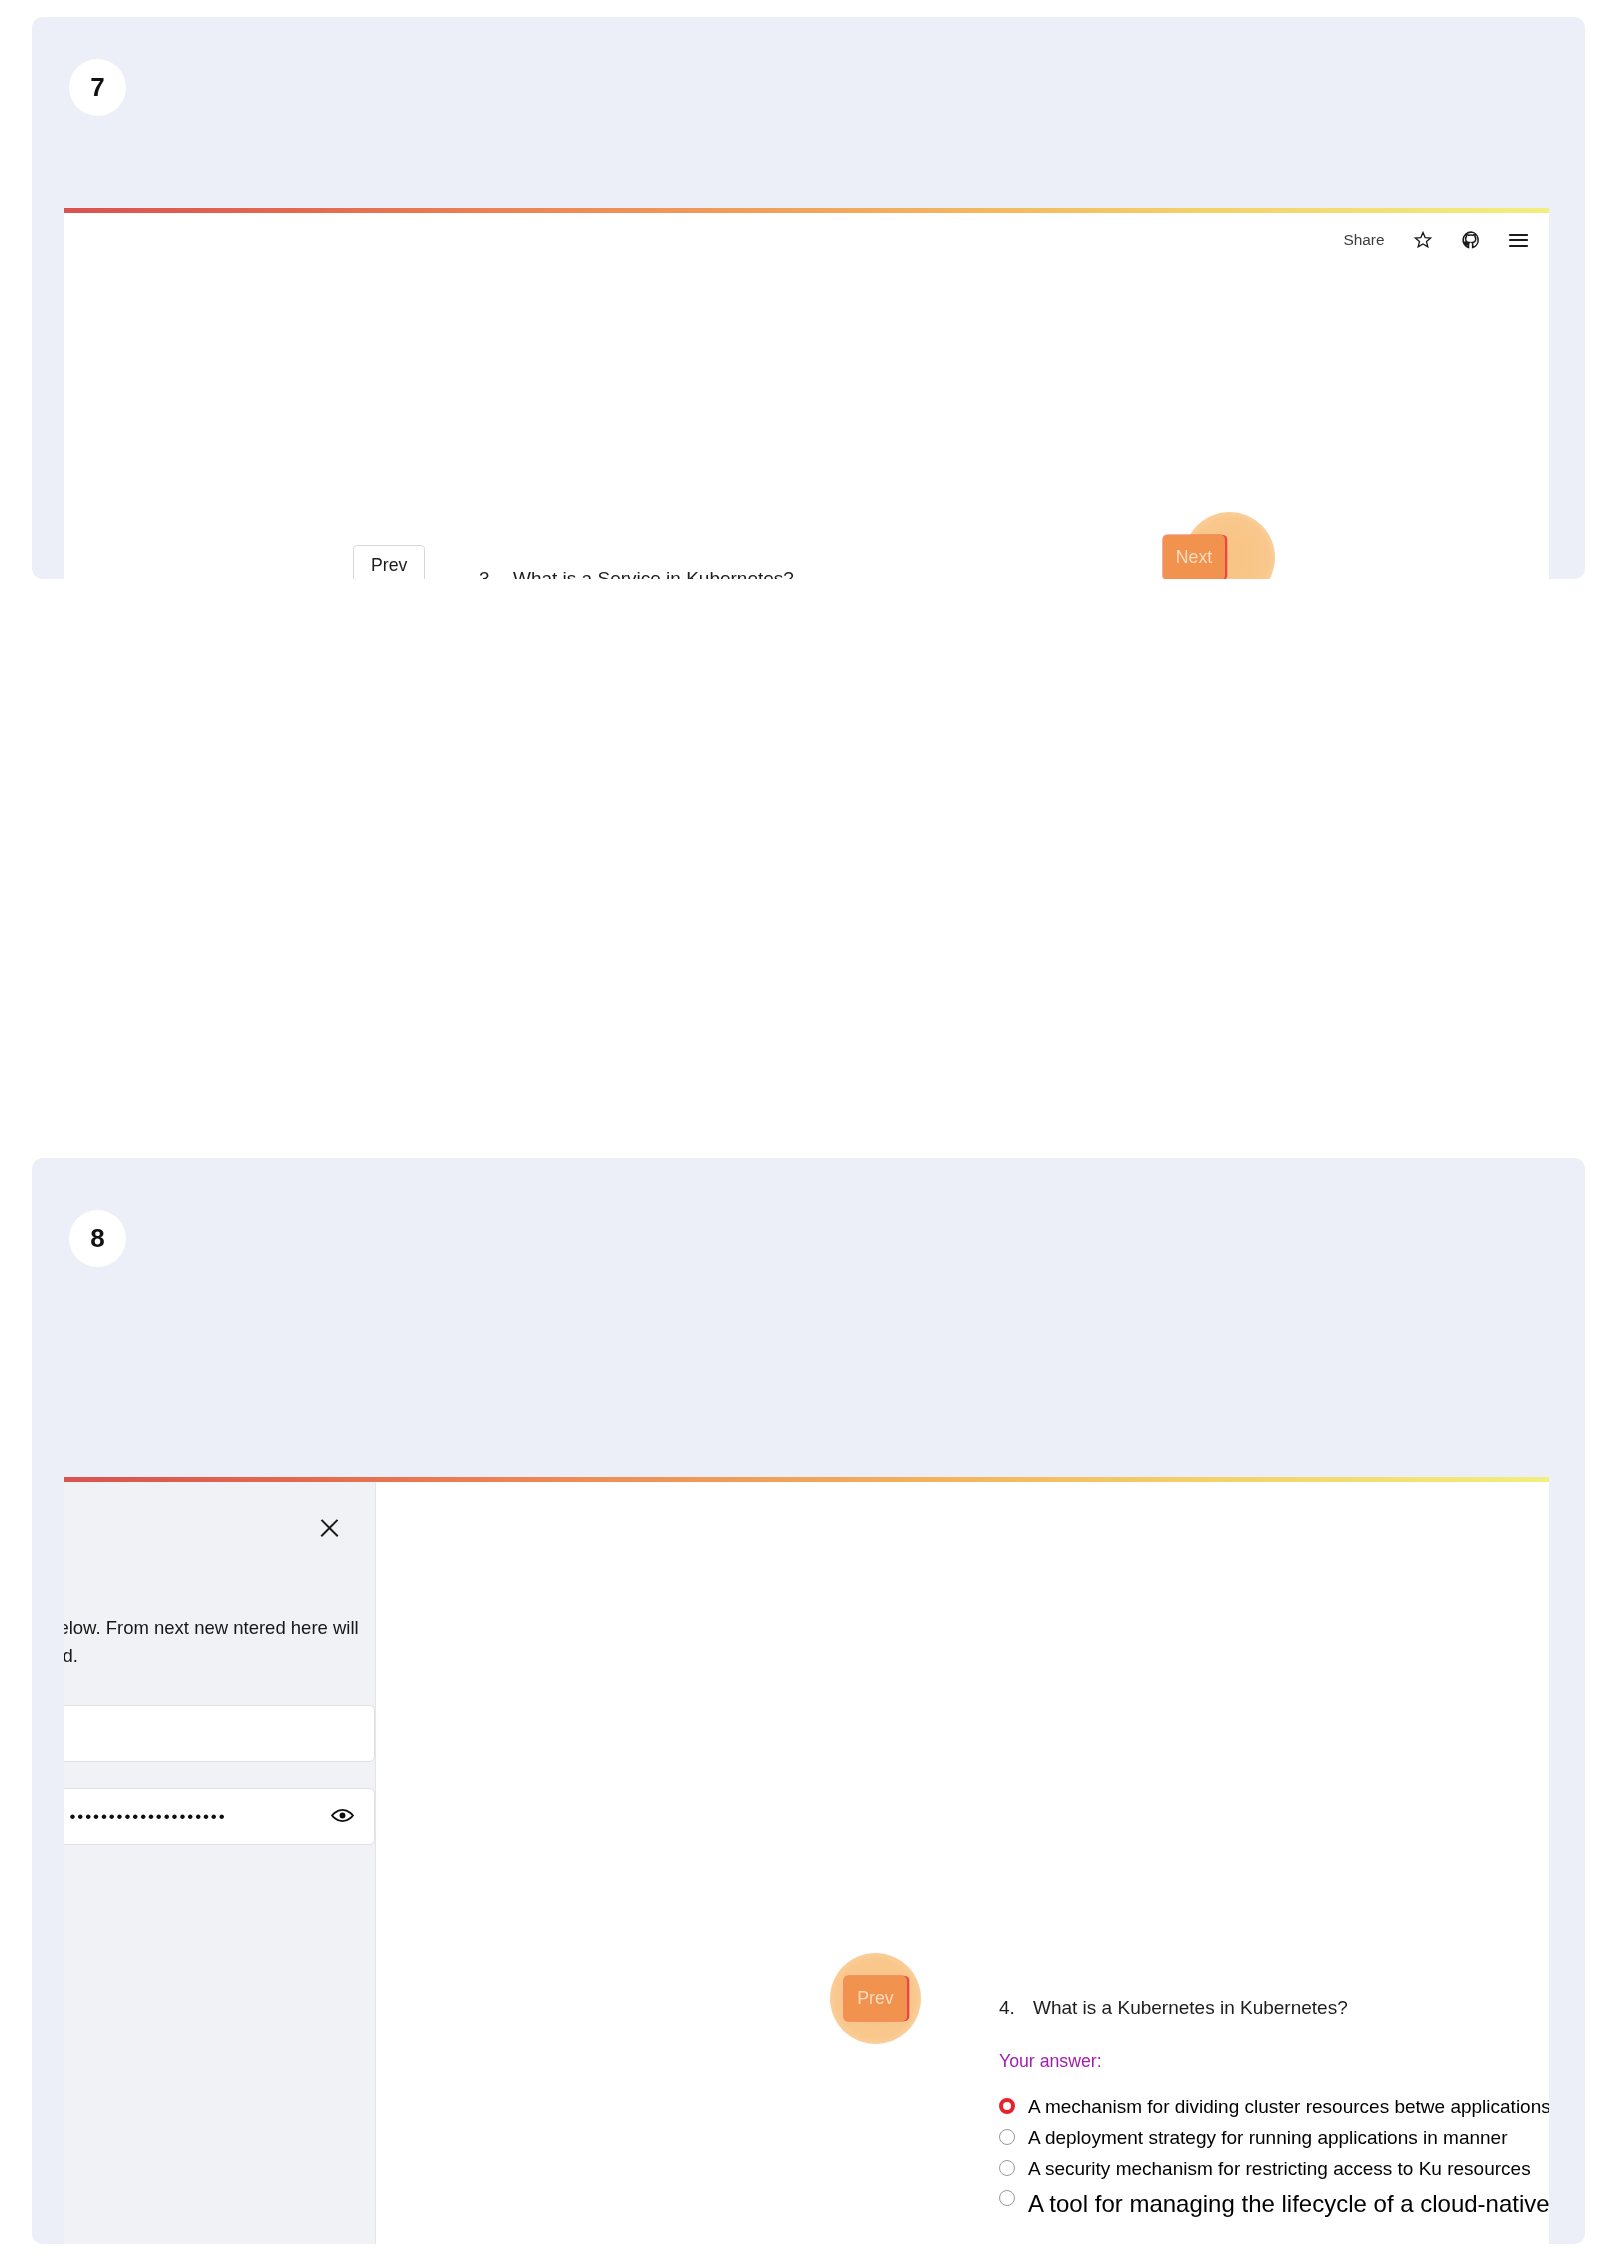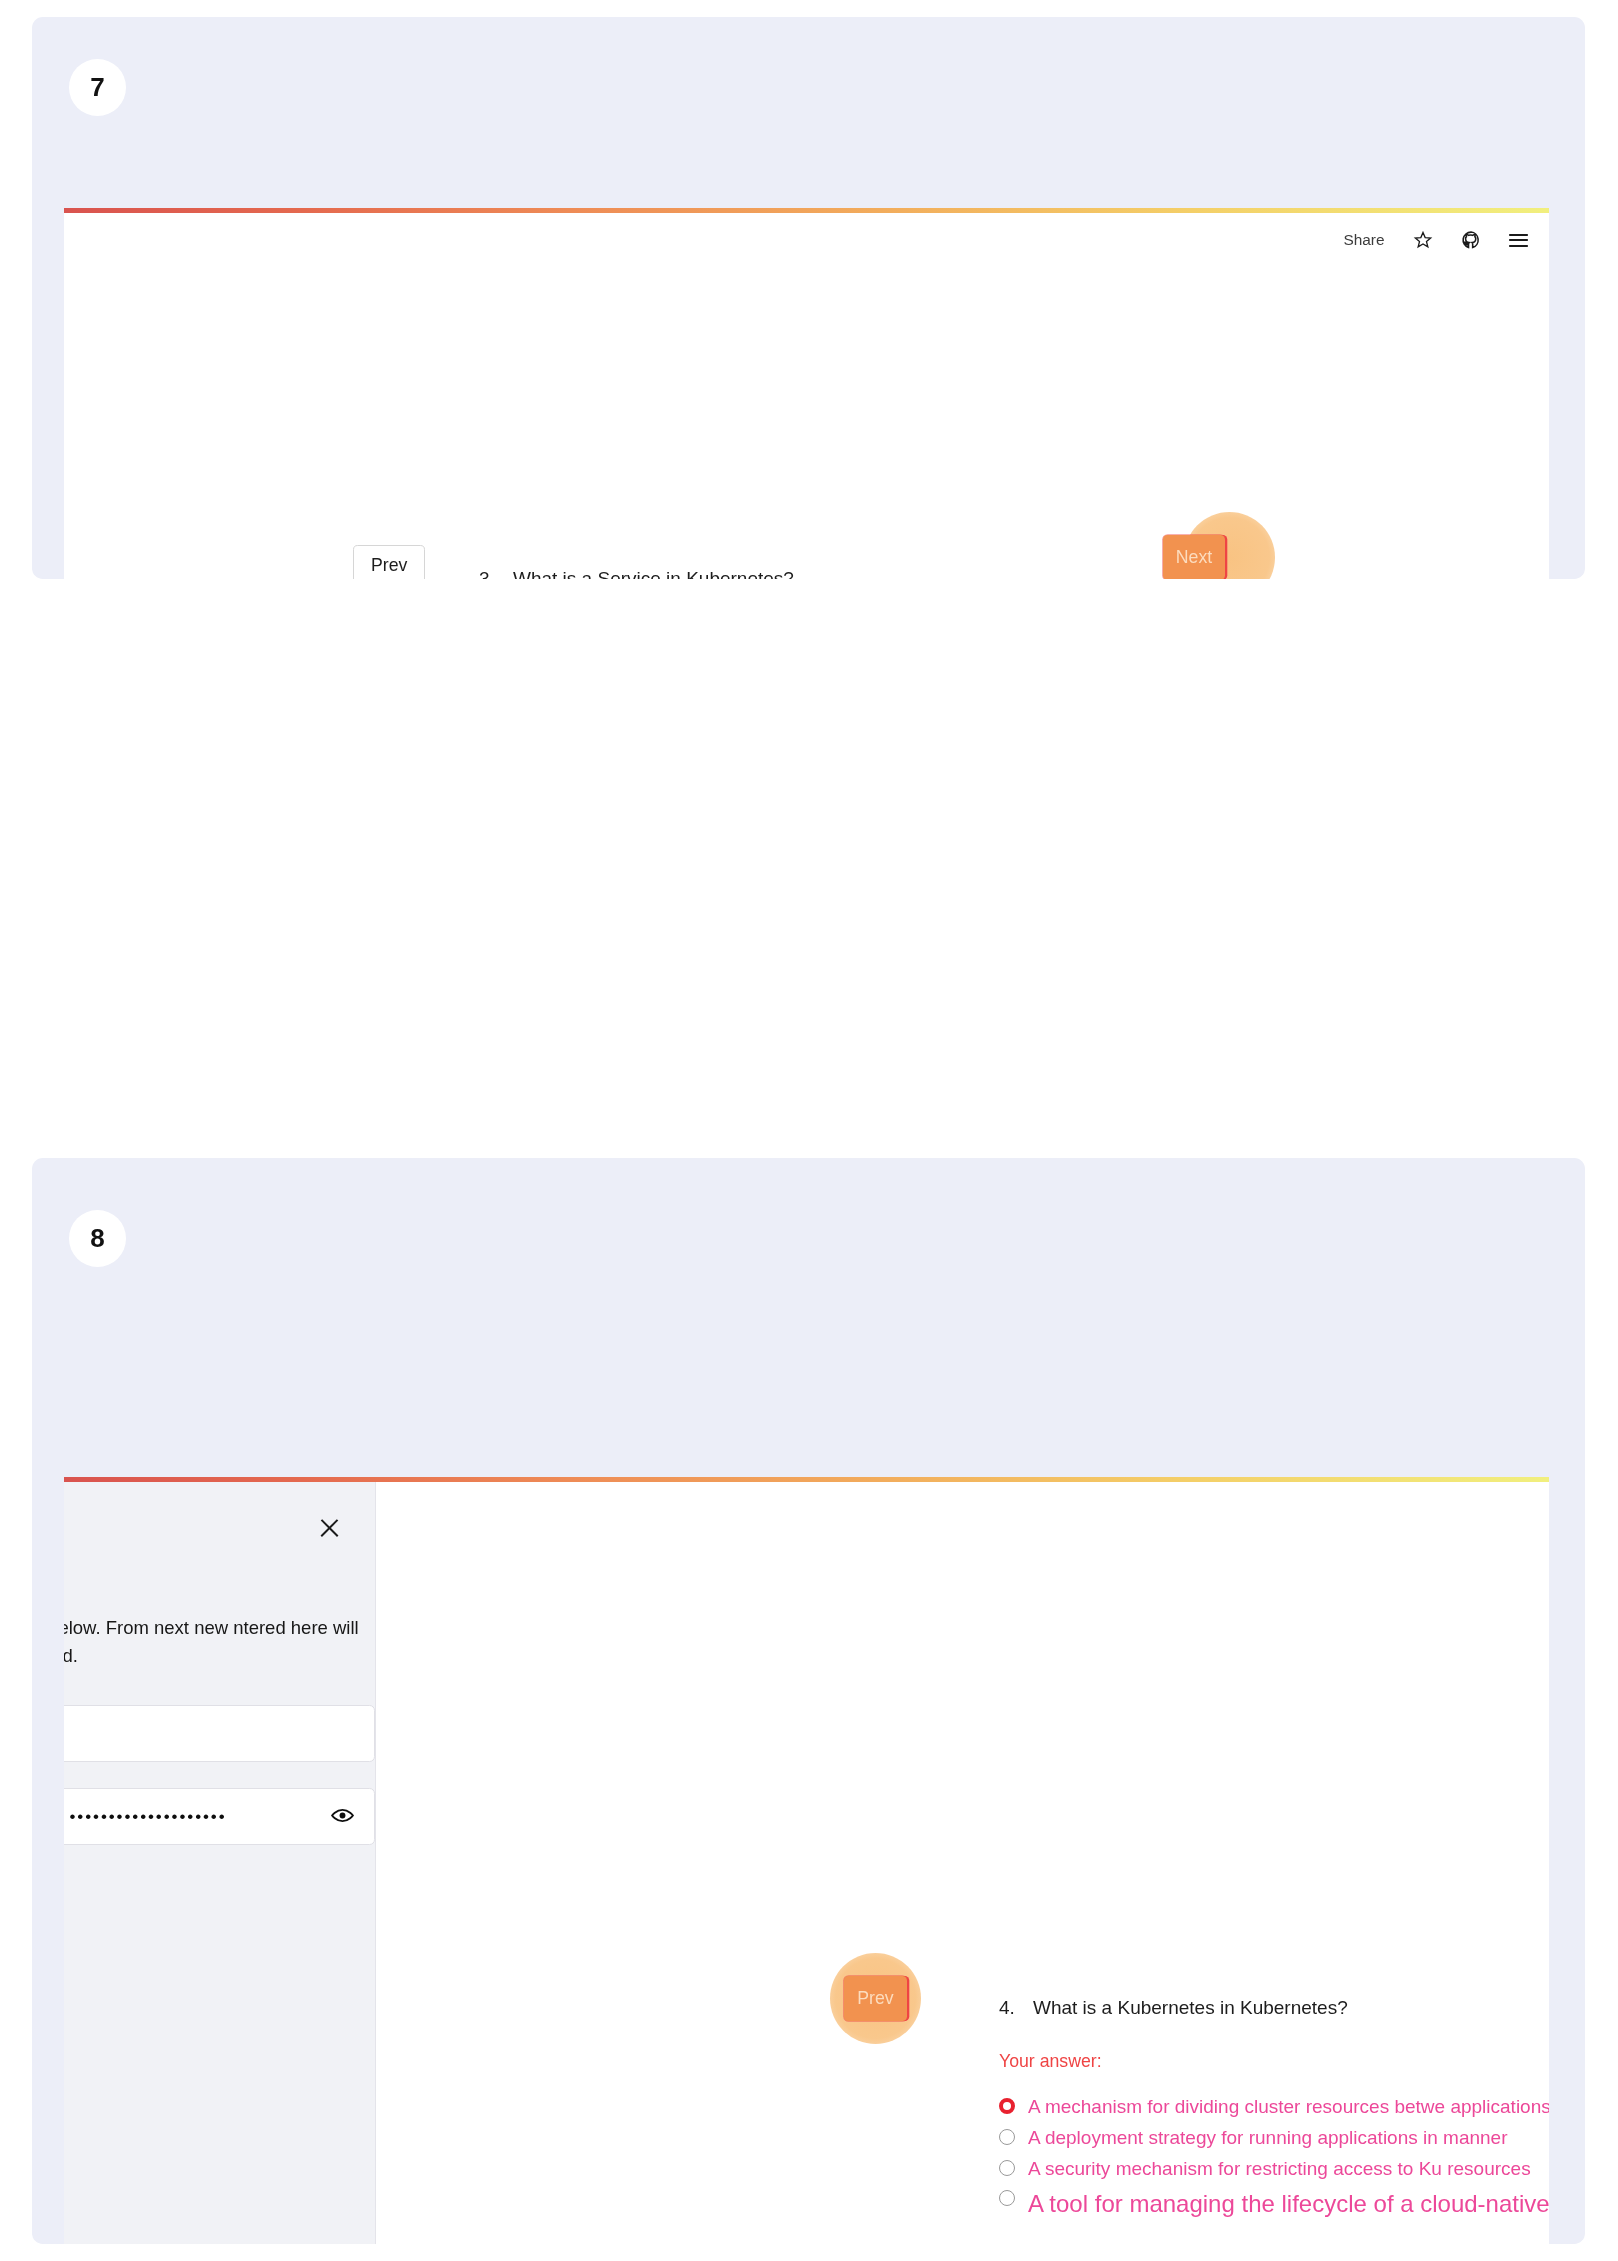--- a/index.html
+++ b/index.html
@@ -110,21 +110,21 @@
     font-size: 19px;
     color: #1d1d1d;
     white-space: nowrap;
     margin-top: 20px;
   }
   .q-num { display: inline-block; width: 34px; }
 
   .your-answer {
     position: absolute;
     font-size: 15.4px;
-    color: #ef4444;
+    color: #a21caf;
   }
 
   .options { position: absolute; }
   .option {
     display: flex;
     align-items: flex-start;
     gap: 13px;
     margin-bottom: 3.8px;
   }
   .radio {
@@ -135,21 +135,21 @@
     background: #ffffff;
     margin-top: 3.8px;
   }
   .radio.checked {
     border: 4.6px solid #e8212f;
     background: #ffffff;
   }
   .opt-text {
     font-size: 17.7px;
     line-height: 1.38;
-    color: #ec4899;
+    color: #000000;
   }
 
   
   .click-halo {
     position: absolute;
     border-radius: 50%;
     background: radial-gradient(circle, rgba(248,190,120,0.92) 0%, rgba(248,190,120,0.85) 62%, rgba(248,200,140,0.45) 100%);
   }
   .ghost-btn {
     position: absolute;

